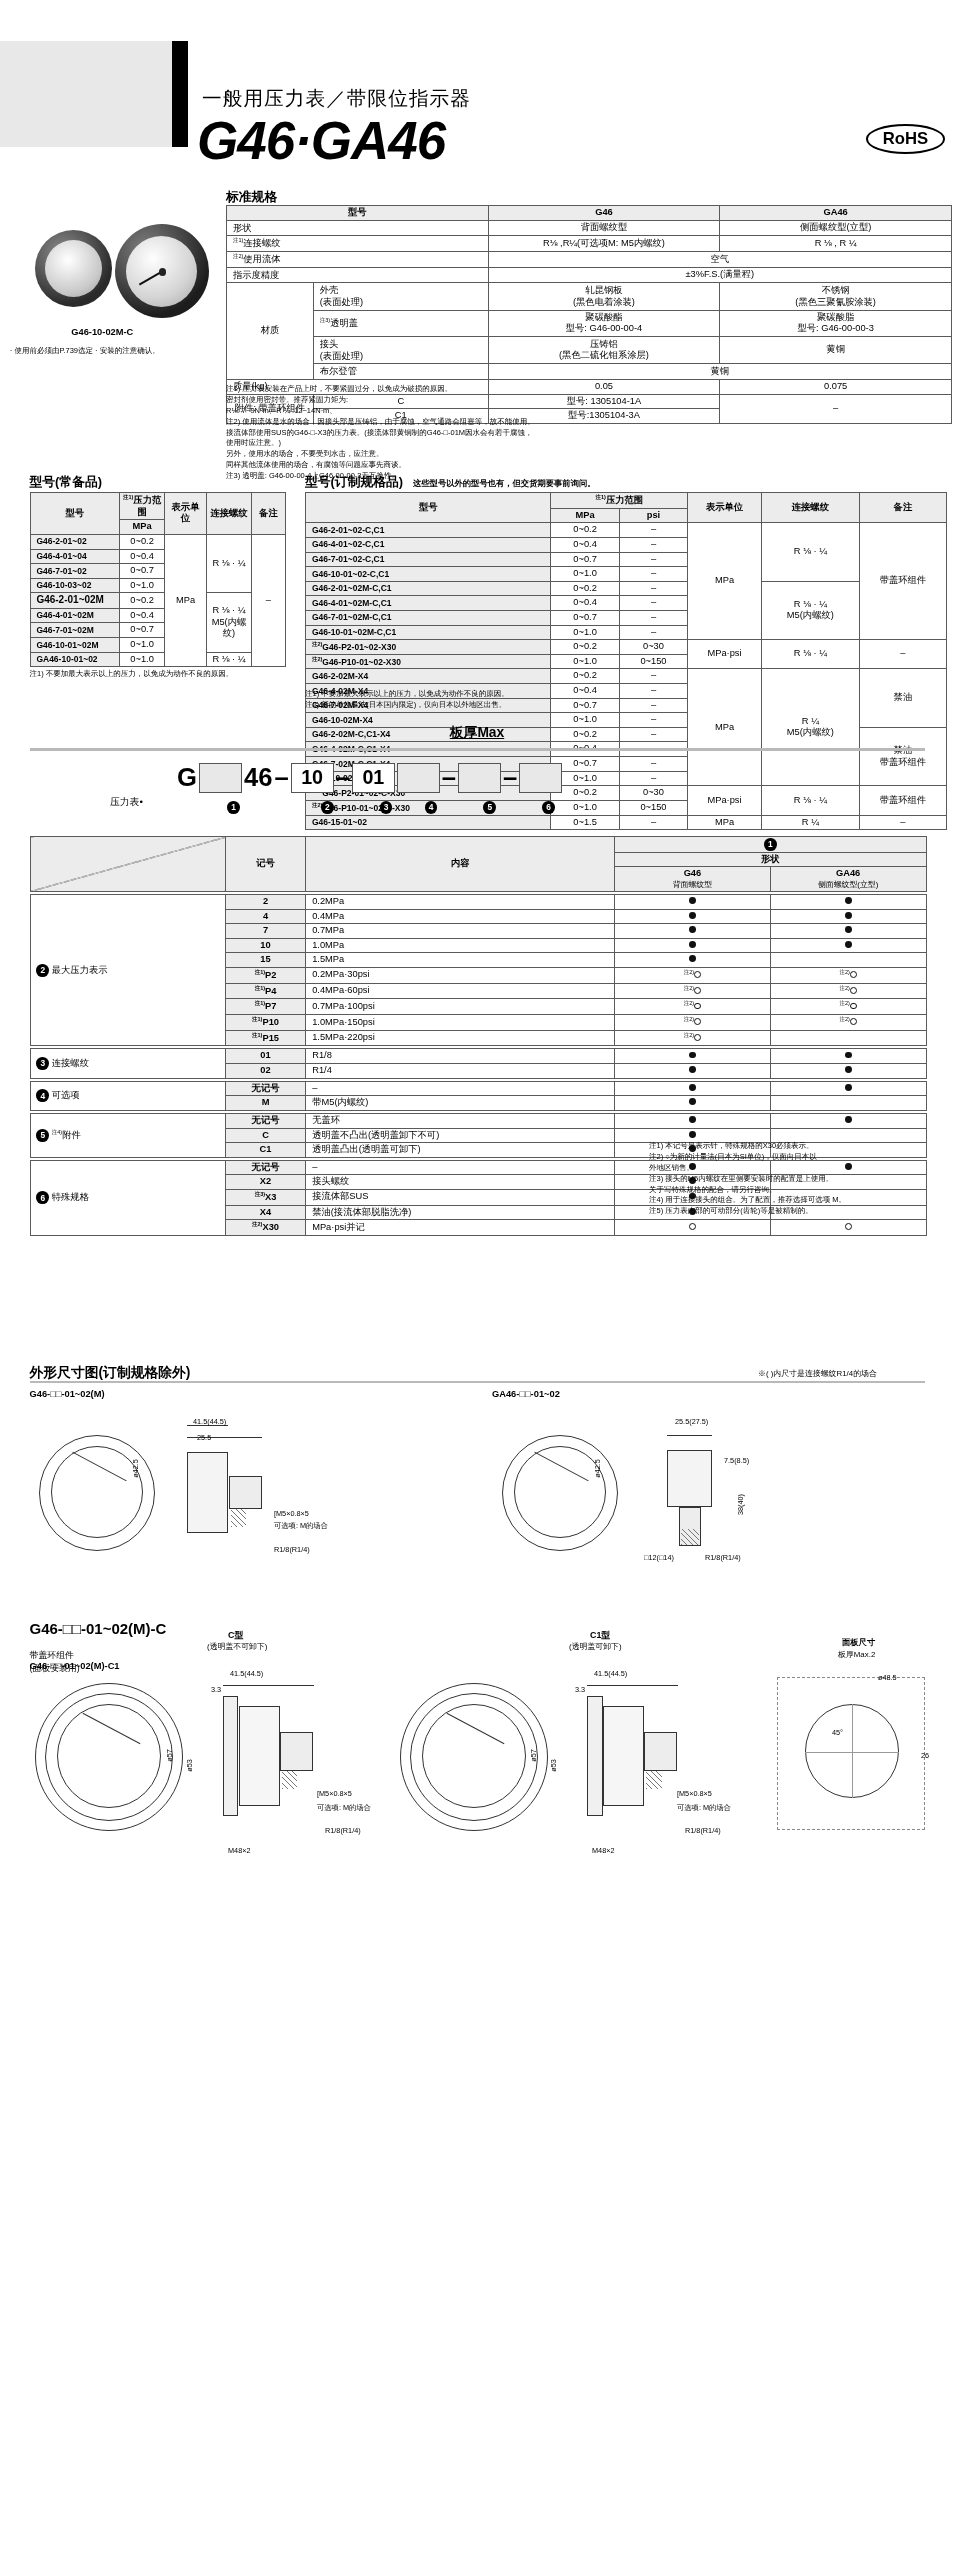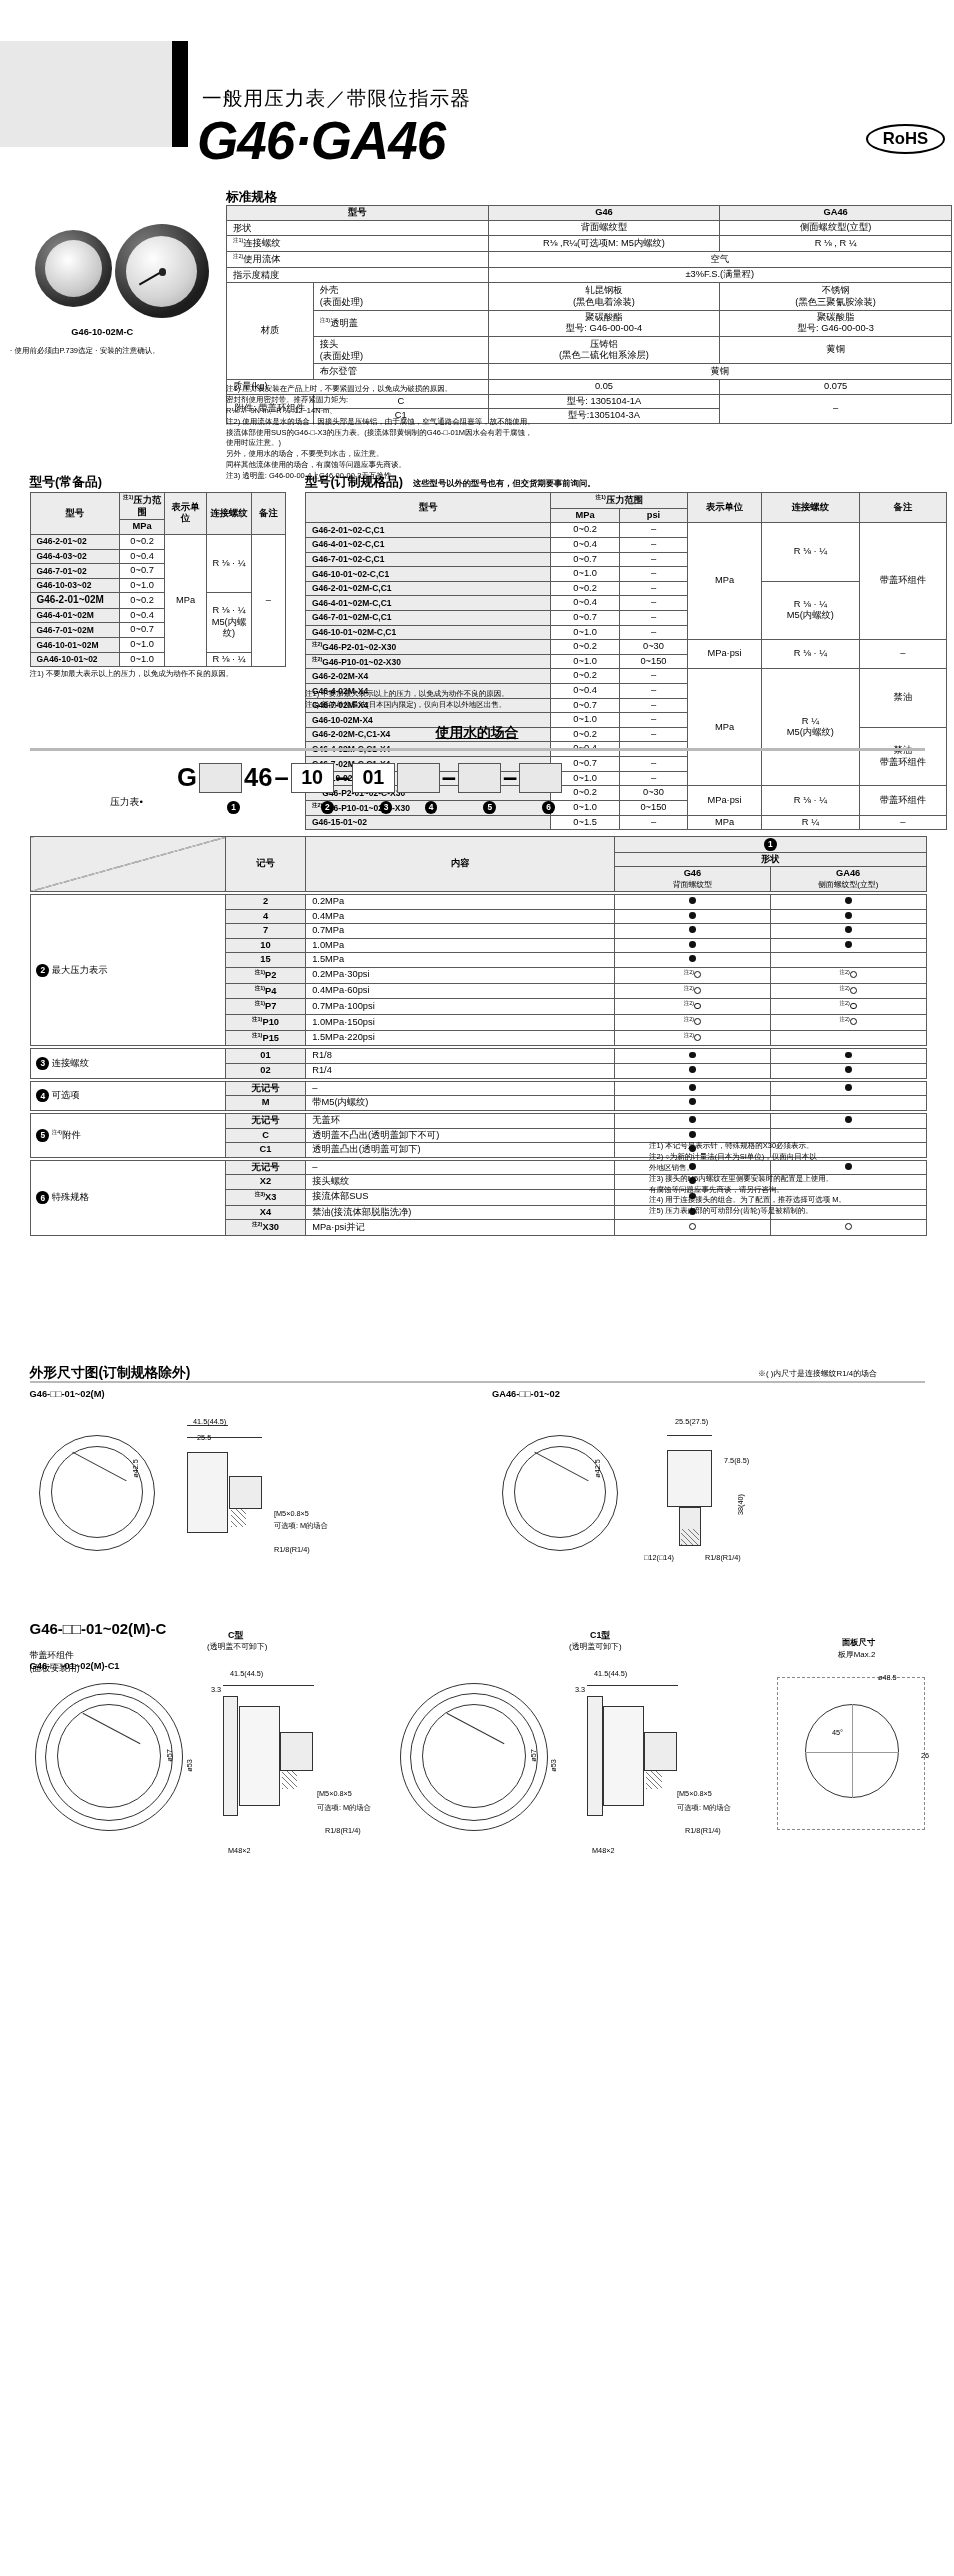--- a/index.html
+++ b/index.html
@@ -190,21 +190,21 @@
           <th>MPa</th>
         </tr>
         <tr>
           <td class="lft shade" style="font-weight:bold;font-size:8.5px">G46-2-01~02</td>
           <td>0~0.2</td>
           <td rowspan="9">MPa</td>
           <td rowspan="4">R ⅛ · ¼</td>
           <td rowspan="9">–</td>
         </tr>
         <tr>
-          <td class="lft shade" style="font-weight:bold;font-size:8.5px">G46-4-03~02</td>
+          <td class="lft shade" style="font-weight:bold;font-size:8.5px">G46-4-01~04</td>
           <td>0~0.4</td>
         </tr>
         <tr>
           <td class="lft shade" style="font-weight:bold;font-size:8.5px">G46-7-01~02</td>
           <td>0~0.7</td>
         </tr>
         <tr>
           <td class="lft shade" style="font-weight:bold;font-size:8.5px">G46-10-03~02</td>
           <td>0~1.0</td>
         </tr>
@@ -373,21 +373,21 @@
         </tr>
       </tbody>
     </table>
   <div class="abs note" id="order-notes" style="left:305px;top:689px;width:640px;">
       <div>注1) 不要加最大表示以上的压力，以免成为动作不良的原因。</div>
       <div>注2) 新的单位量法(日本国内限定)，仅向日本以外地区出售。</div>
     </div>
 
   <div class="divider" style="left:29.5px;top:748px;width:895px;"></div>
   <div class="abs" style="left:0;top:724px;width:954px;text-align:center;font-size:13.8px;font-weight:bold;
-              text-decoration:underline;">使用水的场合</div>
+              text-decoration:underline;">板厚Max</div>
 
   <div class="abs" id="md-boxes" style="left:177px;top:763px;">
       <div class="mdrow">
         <span class="mtxt">G</span>
         <span class="mbox"></span>
         <span class="mtxt">46</span>
         <span class="mtxt">–</span>
         <span class="mbox filled">10</span>
         <span class="mtxt">–</span>
         <span class="mbox filled">01</span>
@@ -582,21 +582,21 @@
           <td><span class="circmark"></span></td>
         </tr>
       </tbody>
     </table>
 
   <div class="abs note" id="md-notes" style="left:649px;top:1141px;width:285px;">
       <div>注1) 本记号是表示针，特殊规格的X30必须表示。</div>
       <div>注2) ○为新的计量法(日本为SI单位)，仅面向日本以</div>
       <div>       外地区销售。</div>
       <div>注3) 接头的M5内螺纹在里侧要安装时的配置是上使用。</div>
-      <div>       有腐蚀等问题应事先商谈，请另行咨询。</div>
+      <div>       关于写特殊规格的配合，请另行咨询。</div>
       <div>注4) 用于连接接头的组合。为了配置，推荐选择可选项 M。</div>
       <div>注5) 压力表内部的可动部分(齿轮)等是被精制的。</div>
     </div>
 
   <div class="abs sec-title" style="left:29.5px;top:1364px;font-size:13.8px;">外形尺寸图(订制规格除外)</div>
   <div class="abs" style="left:758px;top:1368px;font-size:7.9px;">※(  )内尺寸是连接螺纹R1/4的场合</div>
   <div class="divider" style="left:29.5px;top:1381px;width:895px;height:2px;"></div>
 
   <div class="abs" style="left:29.5px;top:1389px;font-size:9.3px;font-weight:bold;">G46-□□-01~02(M)</div>
   <div class="abs" id="dim1" style="left:29.5px;top:1407px;width:443px;height:197px;">

